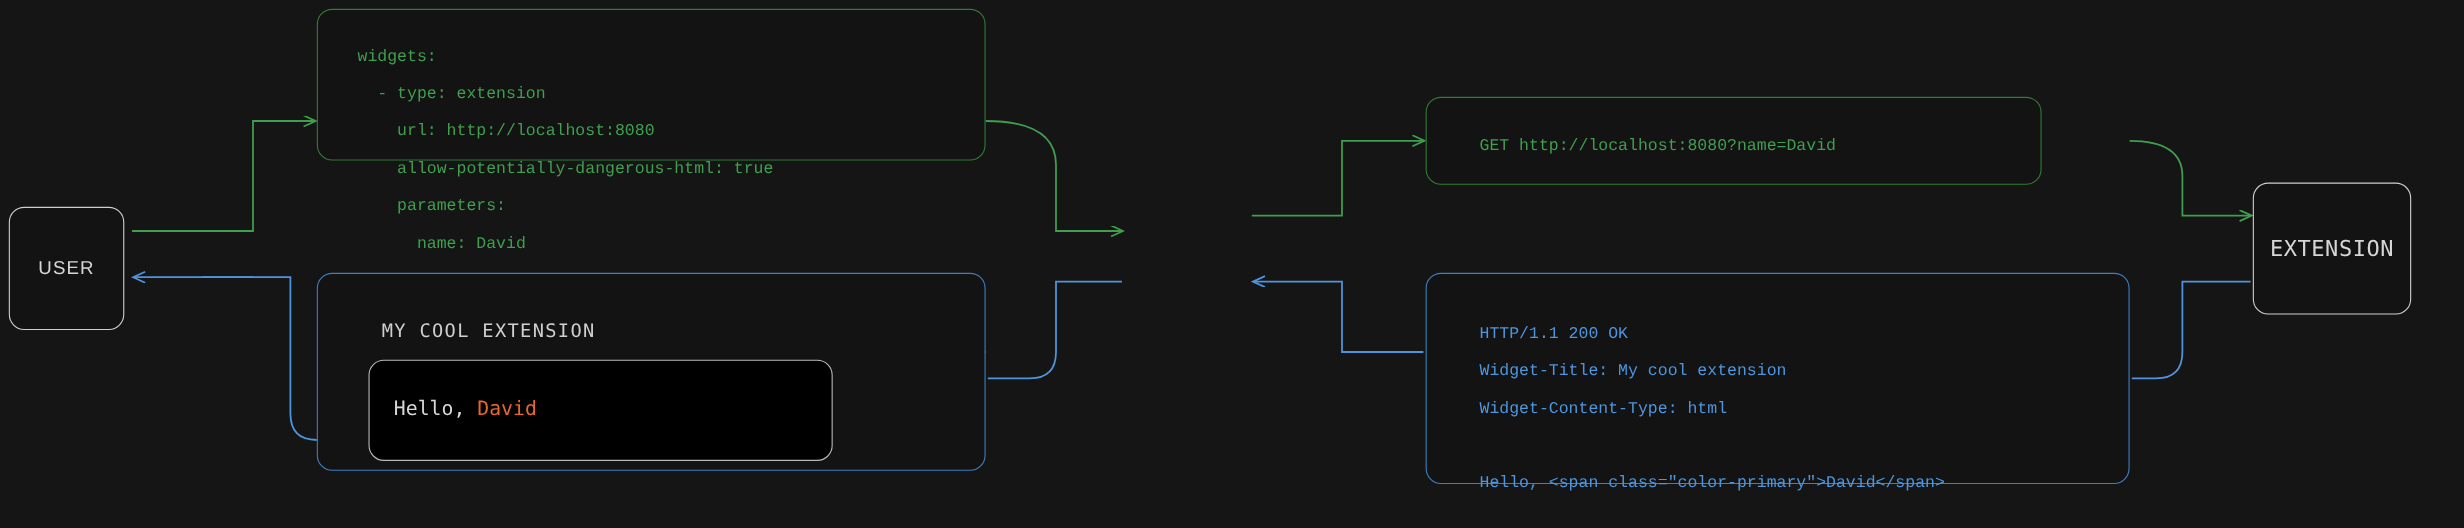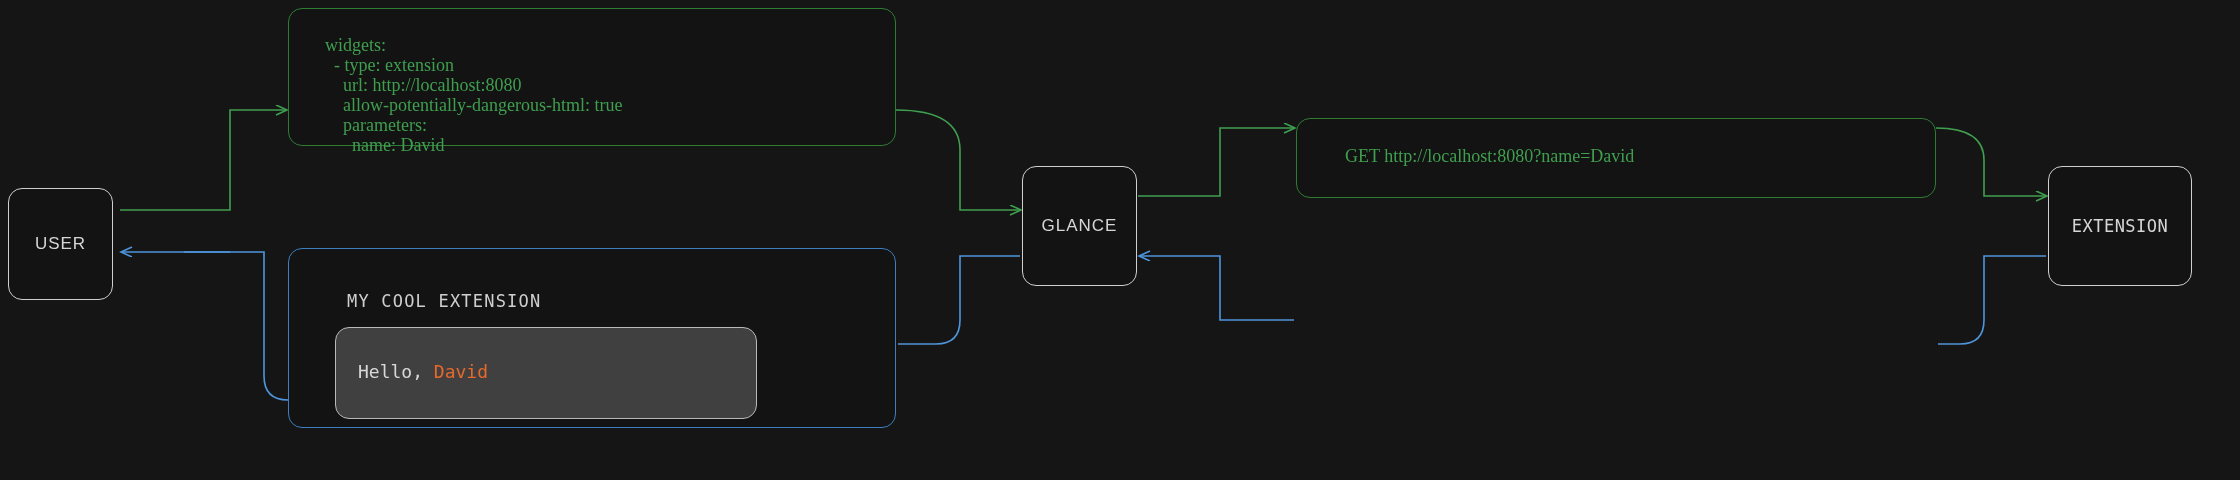--- a/index.html
+++ b/index.html
@@ -38,51 +38,51 @@
     letter-spacing: 0.5px;
   }
   .node-label { white-space: nowrap; }
   .node.sans .node-label {
     font-family: "Liberation Sans", sans-serif;
     font-size: 17px;
     letter-spacing: 1px;
   }
   .node.mono .node-label {
     font-family: "DejaVu Sans Mono", monospace;
-    font-size: 17px;
+    font-size: 20px;
     letter-spacing: 0.5px;
   }
 
   #node-user      { left: 8px;    top: 188px; width: 105px; height: 112px; }
   #node-glance    { left: 1022px; top: 166px; width: 115px; height: 120px; }
   #node-extension { left: 2048px; top: 166px; width: 144px; height: 120px; }
 
   
   .msgbox {
     position: absolute;
     box-sizing: border-box;
     border-radius: 14px;
     background: #131313;
     border: 1.6px solid #2f7d35;
   }
   .msgbox.blue { border-color: #3d7fc1; }
 
   .code {
-    font-family: Liberation Serif, serif;
-    font-size: 18px;
-    line-height: 20px;
+    font-family: Liberation Mono, monospace;
+    font-size: 15px;
+    line-height: 34px;
     white-space: pre;
     color: #3f9f4f;
   }
   .code.blue { color: #4e95dd; }
 
   #box-yaml      { left: 288px;  top: 8px;   width: 608px; height: 138px; }
   #box-yaml .code{ position: absolute; left: 36px; top: 26px; }
 
-  #box-get       { left: 1296px; top: 88px;  width: 640px; height: 80px; margin-top: 30px; }
+  #box-get       { left: 1296px; top: 88px;  width: 560px; height: 80px; }
   #box-get .code { position: absolute; left: 48px; top: 27px; }
 
   #box-response  { left: 1296px; top: 248px; width: 640px; height: 192px; }
   #box-response .code { position: absolute; left: 48px; top: 38px; }
 
   #box-widget    { left: 288px;  top: 248px; width: 608px; height: 180px; }
 
   .widget-title {
     position: absolute;
     left: 58px;
@@ -95,21 +95,21 @@
   }
   .widget-inner {
     position: absolute;
     left: 46px;
     top: 78px;
     width: 422px;
     height: 92px;
     box-sizing: border-box;
     border: 1.6px solid #b9b9b9;
     border-radius: 14px;
-    background: #404040;
+    background: #000000;
   }
   .widget-text {
     position: absolute;
     left: 22px;
     top: 33px;
     font-family: "DejaVu Sans Mono", monospace;
     font-size: 18px;
     color: #d8d8d8;
     white-space: pre;
   }
@@ -150,41 +150,45 @@
 
       <path stroke="#4e95dd" d="M288,400 Q264,400 264,376 L264,252 L184,252"></path>
       <path stroke="#4e95dd" marker-end="url(#ar-blue)" d="M230,252 L122,252"></path>
     </g>
   </svg>
 
   <div class="node sans" id="node-user">
     <span class="node-label">USER</span>
   </div>
 
-  <div class="node sans" id="node-glance">
-    <span class="node-label">GLANCE</span>
-  </div>
 
   <div class="node mono" id="node-extension">
     <span class="node-label">EXTENSION</span>
   </div>
 
   <div class="msgbox" id="box-yaml">
     <div class="code">widgets:
   - type: extension
     url: http://localhost:8080
     allow-potentially-dangerous-html: true
     parameters:
       name: David</div>
   </div>
 
   <div class="msgbox" id="box-get">
     <div class="code">GET http://localhost:8080?name=David</div>
   </div>
 
+  <div class="msgbox blue" id="box-response">
+    <div class="code blue">HTTP/1.1 200 OK
+Widget-Title: My cool extension
+Widget-Content-Type: html
+
+Hello, &lt;span class="color-primary"&gt;David&lt;/span&gt;</div>
+  </div>
 
   <div class="msgbox blue" id="box-widget">
     <div class="widget-title">MY COOL EXTENSION</div>
     <div class="widget-inner">
       <div class="widget-text"><span>Hello, </span><span class="accent">David</span></div>
     </div>
   </div>
 
 </div>
 

